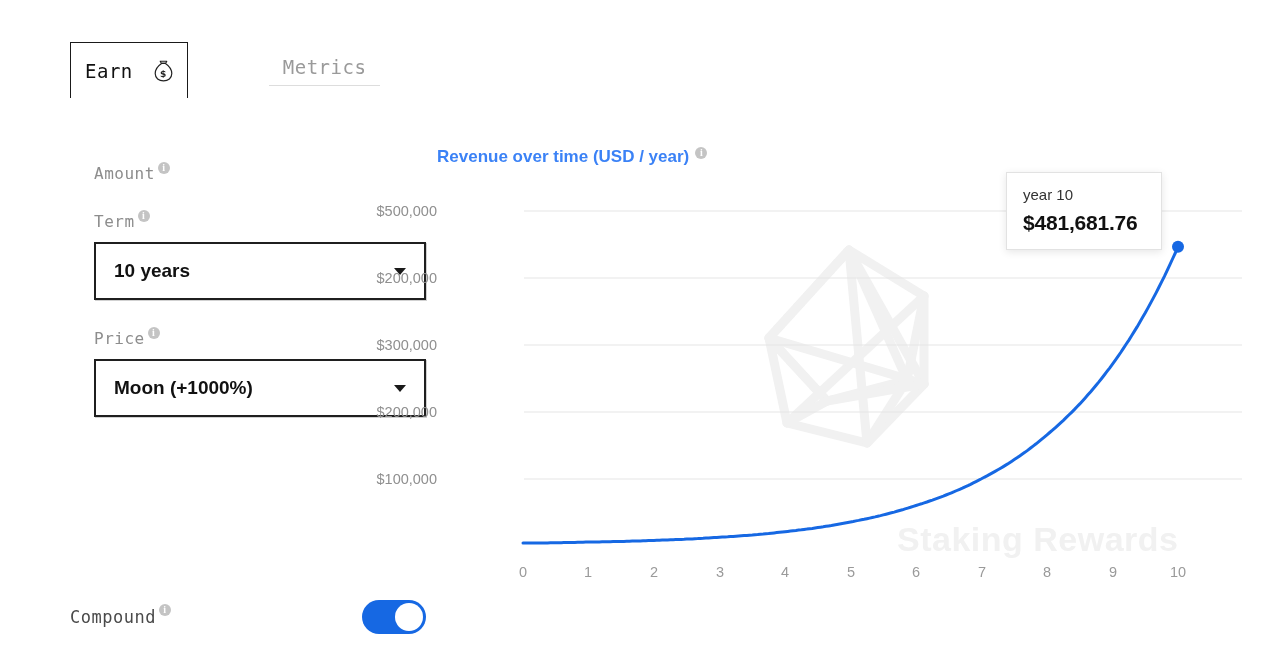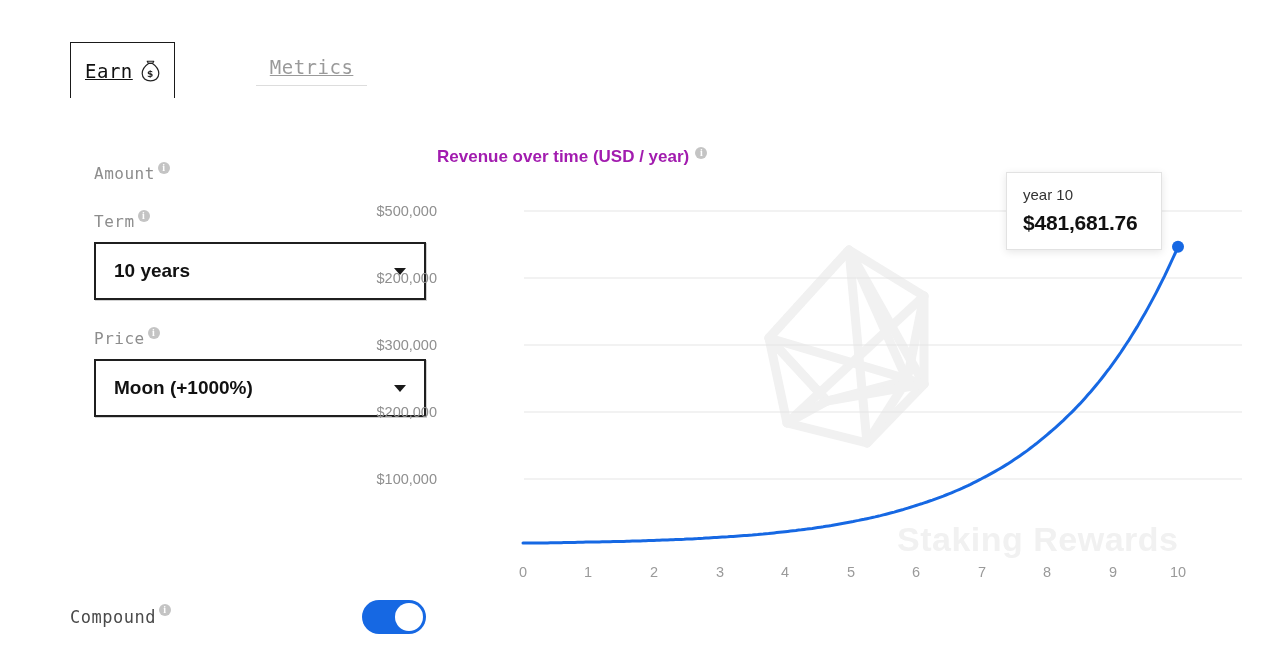--- a/index.html
+++ b/index.html
@@ -18,23 +18,22 @@
   .tabs { position: absolute; left: 70px; top: 42px; display: flex; align-items: flex-start; }
   .tab {
     font-family: "DejaVu Sans Mono", monospace;
     font-size: 19px;
     letter-spacing: 0.5px;
     color: #9a9a9a;
     padding: 0 14px 10px 14px;
     cursor: pointer;
     user-select: none;
     white-space: nowrap;
-    display: flex; align-items: center; gap: 8px;
+    display: flex; align-items: center; gap: 21px;
     line-height: 1;
-    text-decoration: underline;
   }
   .tab-inactive {
     border-bottom: 1px solid #dddddd;
     margin-top: 16px;
     padding-bottom: 8px;
   }
   .tab-active {
     color: #111111;
     border: 1px solid #1a1a1a;
     border-bottom: none;
@@ -143,21 +142,21 @@
     width: 28px; height: 28px;
     border-radius: 50%;
     background: #ffffff;
   }
 
   
   .chart-wrap { position: absolute; left: 437px; top: 148px; width: 805px; height: 440px; }
   .chart-title {
     font-size: 17px;
     font-weight: bold;
-    color: #a21caf;
+    color: #3b82f6;
     display: inline-flex;
     align-items: flex-start;
     line-height: 1.1;
   }
   .chart-title .info-icon { top: -1px; margin-left: 6px; }
   .chart-area { position: absolute; left: 0; top: 40px; width: 805px; height: 400px; }
   .chart-svg { position: absolute; left: 0; top: 0; }
 
   .ylabel {
     position: absolute;

